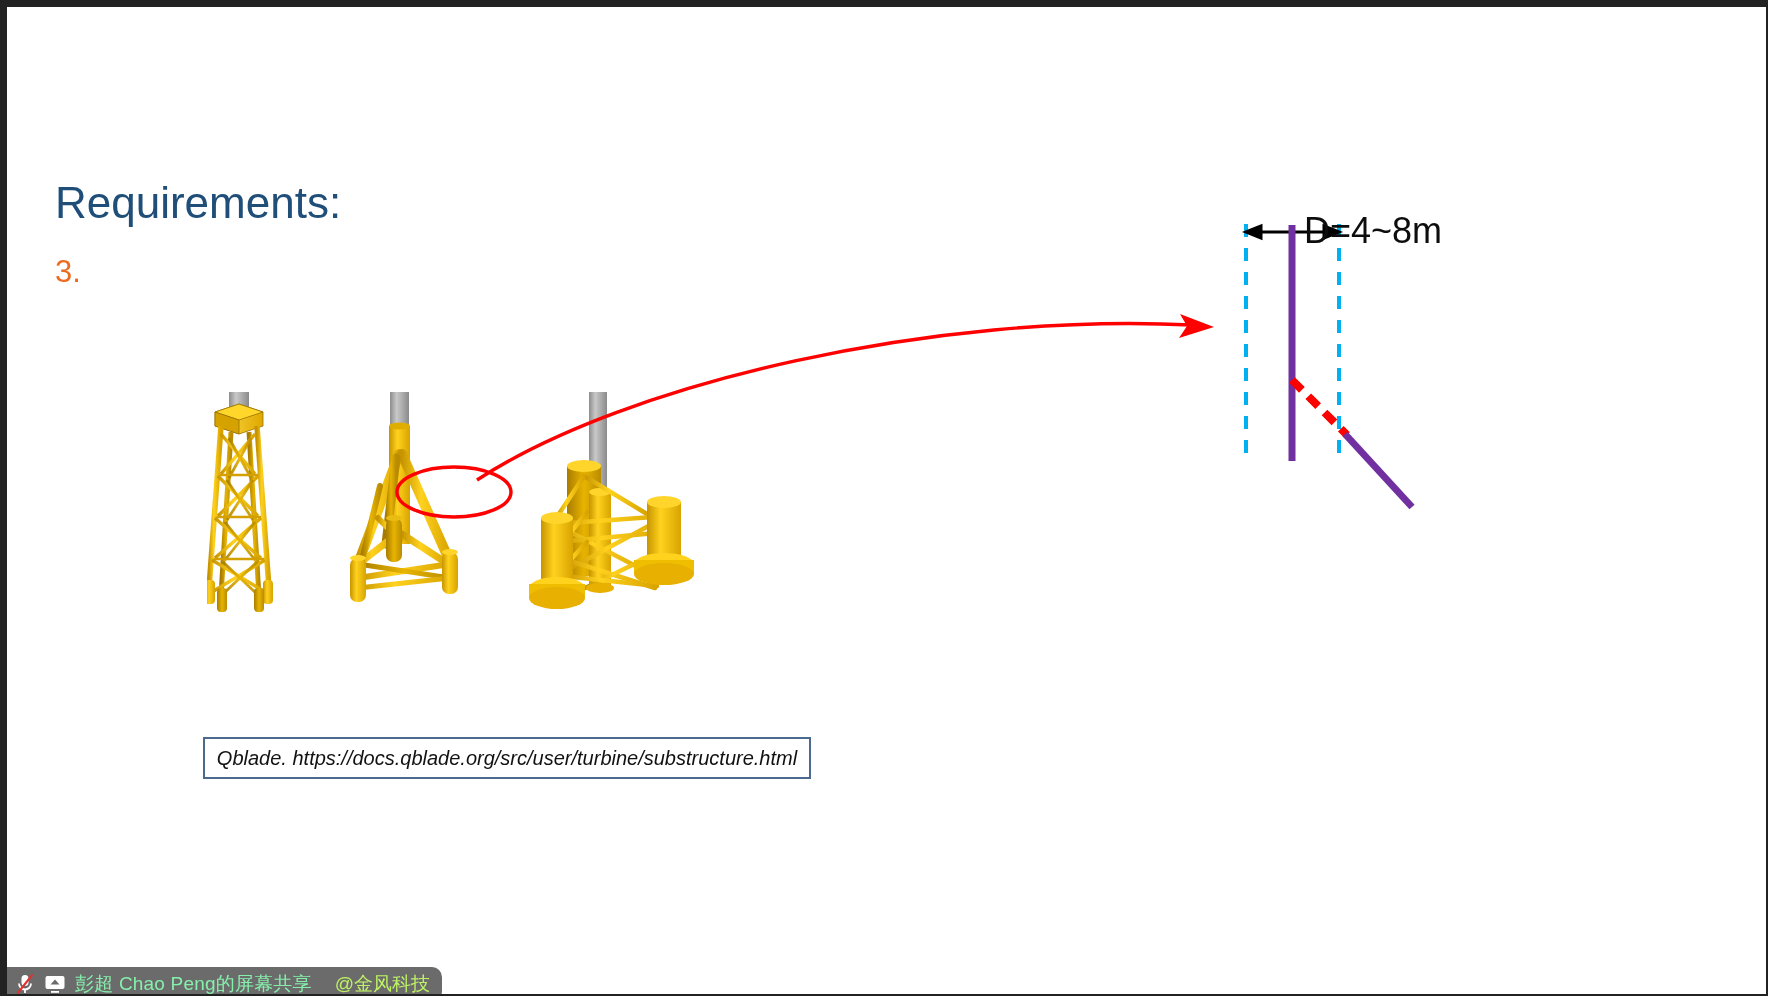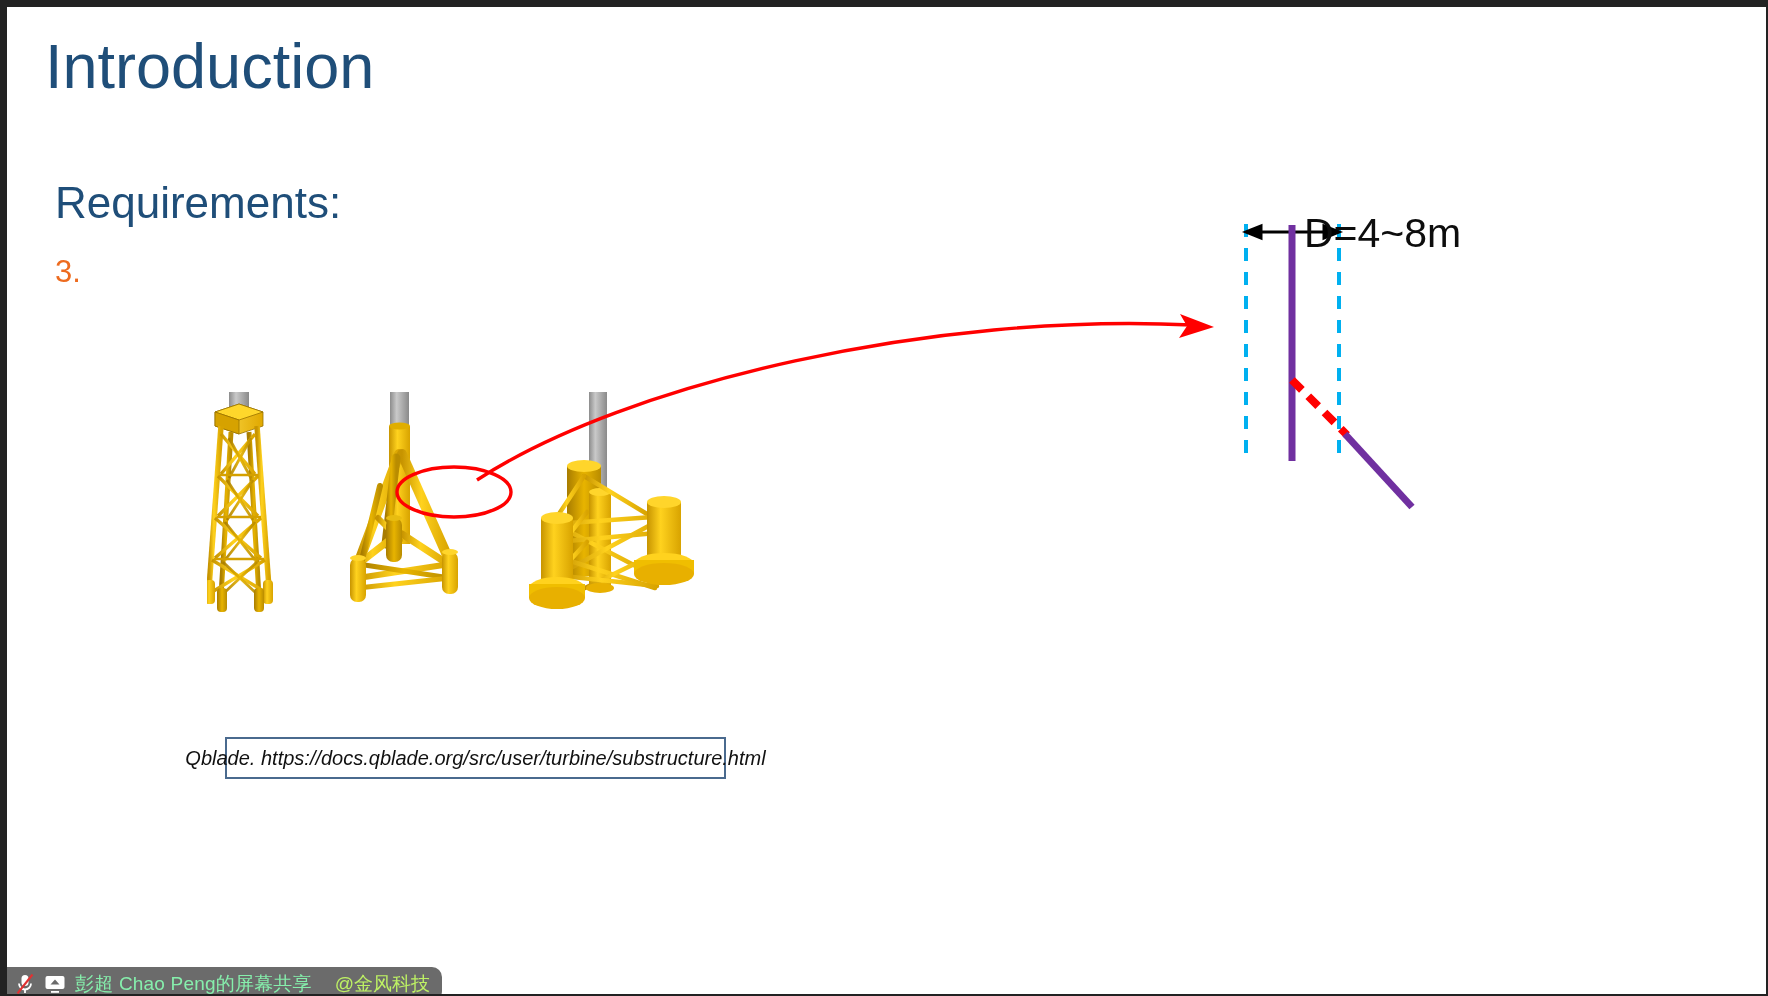--- a/index.html
+++ b/index.html
@@ -69,29 +69,28 @@
   #bullet-text {
     font-size: 31px;
     color: #1F4E79;
   }
 
   
   #citation-box {
     position: absolute;
     left: 196px;
     top: 730px;
-    width: 501px;
+    width: 608px;
     height: 42px;
     border: 2px solid #4A6A8E;
     background: #ffffff;
     box-sizing: border-box;
     display: flex;
     align-items: center;
     justify-content: center;
-    margin-left: 22px;
   }
   #citation-text {
     font-size: 20px;
     font-style: italic;
     color: #111111;
     white-space: nowrap;
   }
 
   
   #substructures {
@@ -107,21 +106,21 @@
     position: absolute;
     left: 1195px;
     top: 195px;
     width: 330px;
     height: 330px;
   }
   #d-label {
     position: absolute;
     left: 1297px;
     top: 203px;
-    font-size: 41px;
+    font-size: 36px;
     color: #0d0d0d;
     white-space: nowrap;
   }
 
   
   #annotation-layer {
     position: absolute;
     left: 0; top: 0;
     width: 1759px;
     height: 987px;
@@ -161,21 +160,20 @@
     margin-left: 23px;
   }
 </style>
 </head>
 <body>
 
 <div id="screen">
 
   <div id="slide">
 
-    <div id="slide-title">Introduction</div>
 
     <div id="requirements-heading">Requirements:</div>
 
     <div id="bullet-row">
       <span id="bullet-number">3.</span>
     </div>
 
     <div id="substructures">
       <svg width="600" height="300" viewBox="0 0 600 300">
         <defs>

